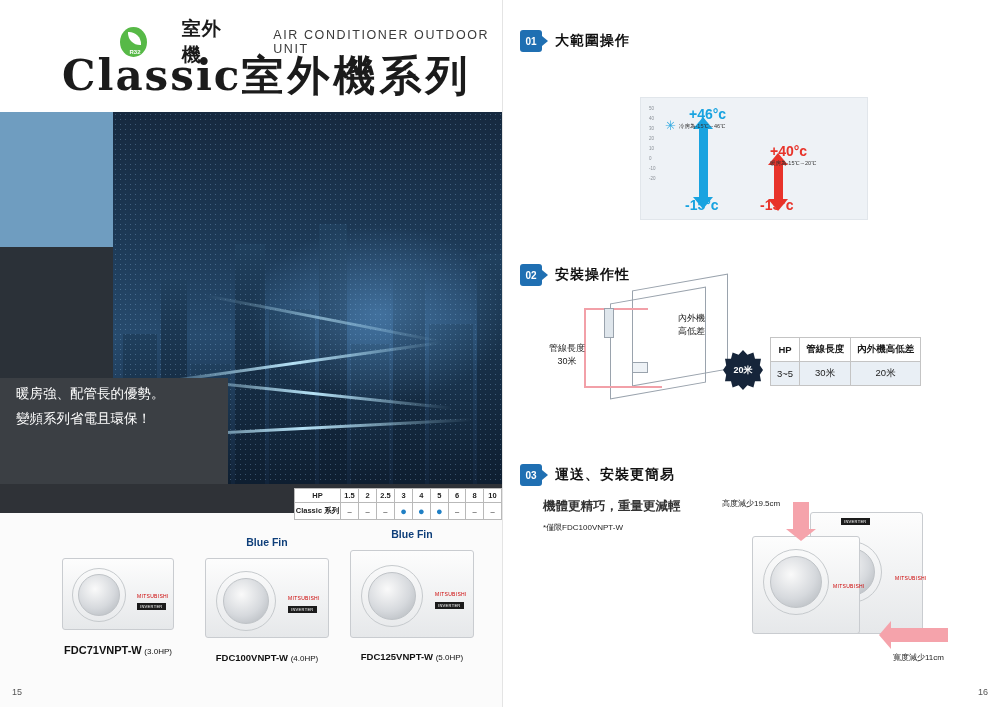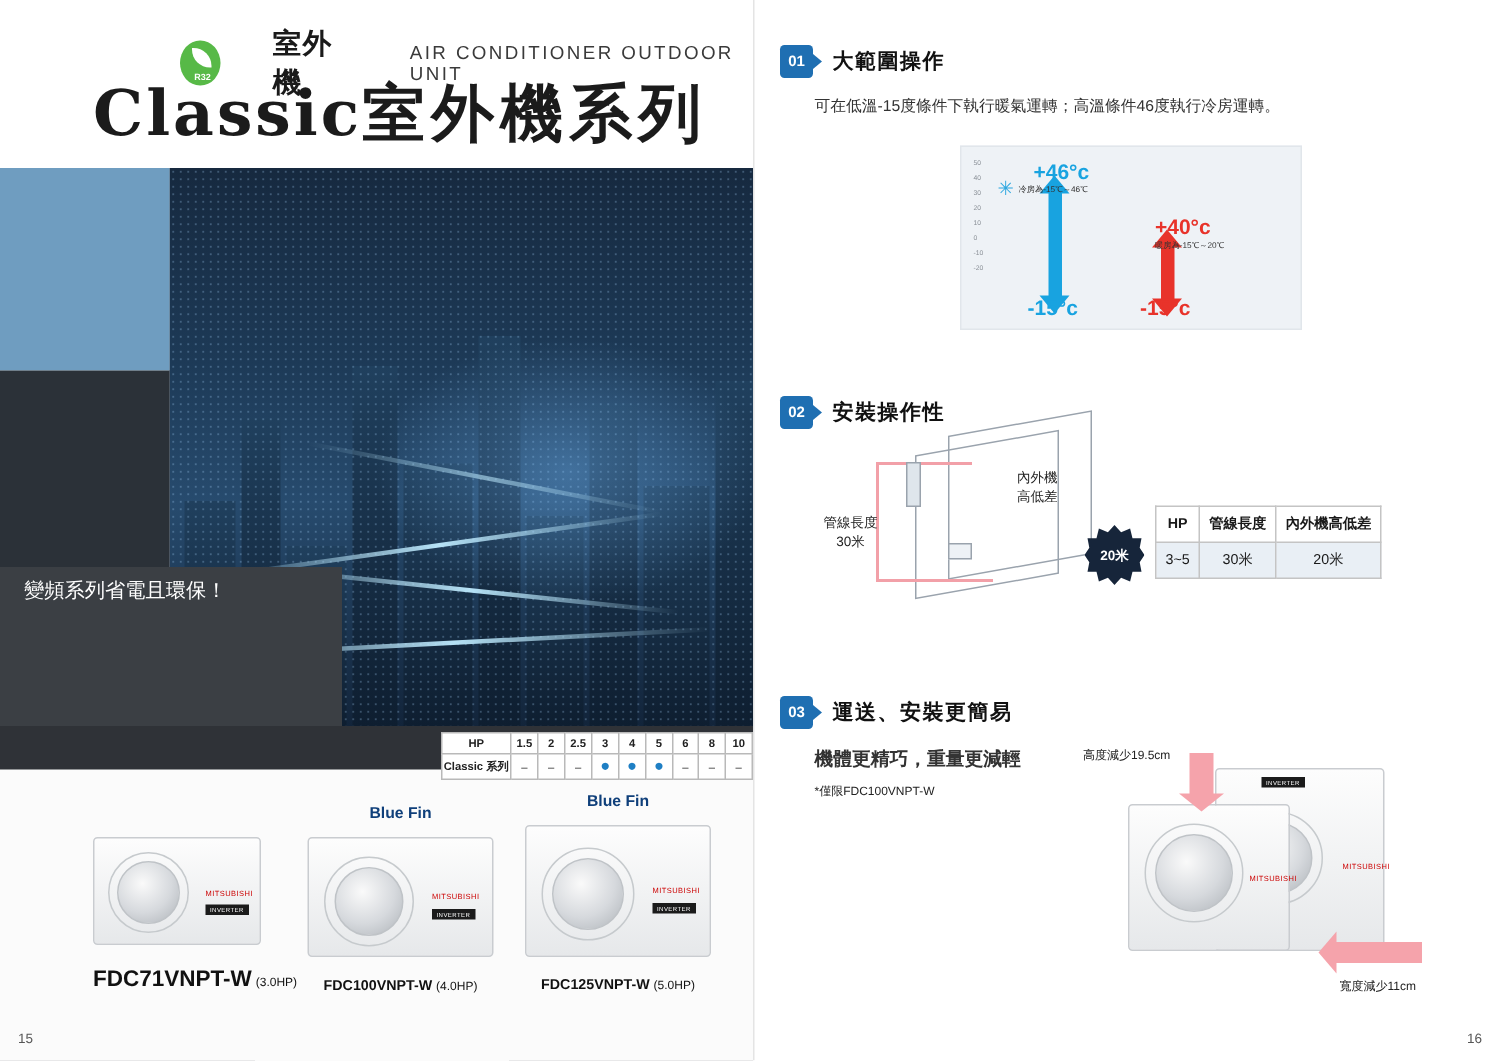--- a/index.html
+++ b/index.html
@@ -265,20 +265,21 @@
       <div class="trail" style="left:60px;top:280px;width:280px;transform:rotate(6deg);"></div>
       <div class="trail" style="left:20px;top:315px;width:340px;transform:rotate(-3deg);"></div>
       <div class="trail" style="left:90px;top:205px;width:240px;transform:rotate(11deg);opacity:.6;"></div>
 
     </div>
 
     <div class="left-blue-tri"></div>
     <div class="left-grey-tri"></div>
     <div class="left-dark-panel"></div>
     <div class="left-copy">
+      <div>暖房強、配管長的優勢。</div>
       <div>變頻系列省電且環保！</div>
     </div>
 
     <div class="left-bottom-dark"></div>
     <div class="left-bottom-white"></div>
 
     <table class="hp-table">
       <thead>
         <tr>
           <th class="first">HP</th>
@@ -311,21 +312,21 @@
 
     <div class="unit" style="left:62px; top:558px; width:112px;">
       <div class="unit-body" style="width:112px;height:72px;">
         <div class="unit-grille" style="left:9px;top:9px;width:54px;height:54px;"></div>
         <div class="unit-fan" style="left:15px;top:15px;width:42px;height:42px;"></div>
         <div class="mitsu" style="left:74px;top:34px;">MITSUBISHI</div>
         <div class="inv-tag" style="left:74px;top:44px;">INVERTER</div>
       </div>
       <div style="height:6px;"></div>
       <div class="unit-label" style="top:86px;">
-        <span style="font-weight:bold;font-size:15px;">FDC71VNPT-W</span>
+        <span style="font-weight:bold;font-size:11px;">FDC71VNPT-W</span>
         <span>(3.0HP)</span>
       </div>
     </div>
 
     <div class="unit" style="left:205px; top:558px; width:124px;">
       <div class="bluefin">Blue Fin</div>
       <div class="unit-body" style="width:124px;height:80px;">
         <div class="unit-grille" style="left:10px;top:12px;width:60px;height:60px;"></div>
         <div class="unit-fan" style="left:17px;top:19px;width:46px;height:46px;"></div>
         <div class="mitsu" style="left:82px;top:36px;">MITSUBISHI</div>
@@ -353,21 +354,20 @@
 
     <div class="pagenum-left">15</div>
   </div>
 
   <div class="right-page"></div>
 
   <div class="sec-head" style="left:520px; top:30px;">
     <div class="sec-num">01</div>
     <div class="sec-title">大範圍操作</div>
   </div>
-  <div class="sec-sub" style="left:543px; top:64px;">可在低溫-15度條件下執行暖氣運轉；高溫條件46度執行冷房運轉。</div>
 
   <div class="temp-box">
     <div class="temp-axis">
       <div>50</div>
       <div>40</div>
       <div>30</div>
       <div>20</div>
       <div>10</div>
       <div>0</div>
       <div>-10</div>

